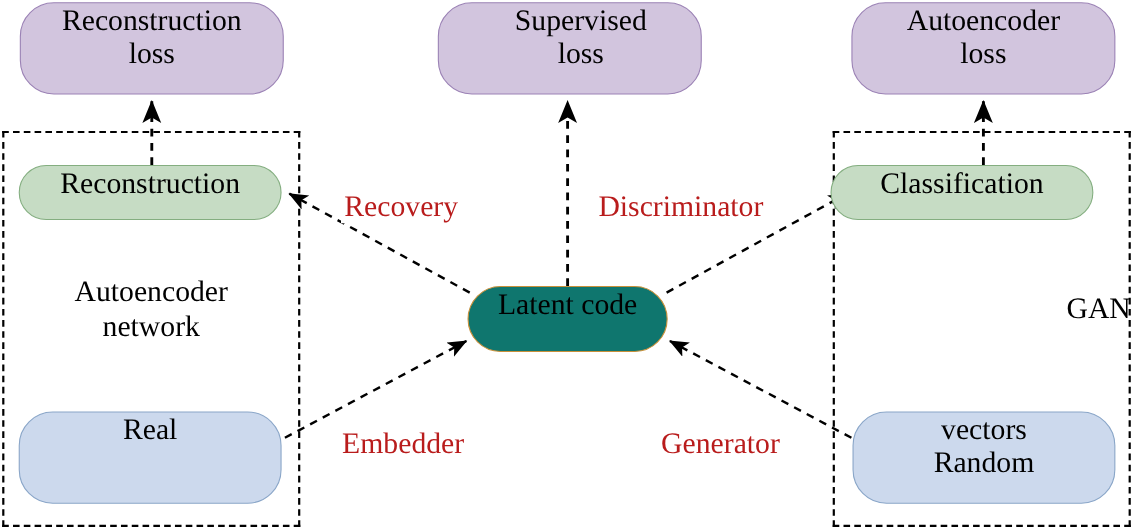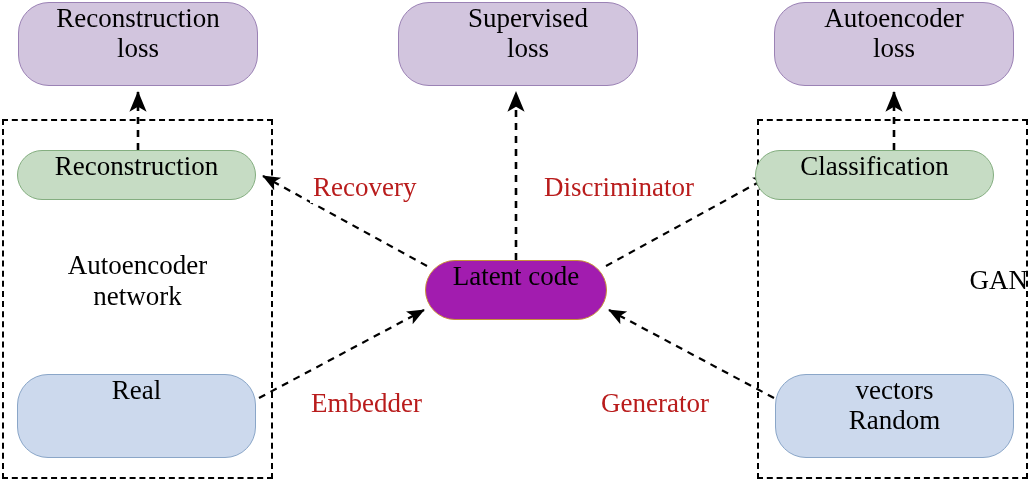--- a/index.html
+++ b/index.html
@@ -39,21 +39,21 @@
   }
   .node.proc {
     background: #c6dcc4;
     border: 1.6px solid #84ae80;
   }
   .node.data {
     background: #ccd9ed;
     border: 1.6px solid #8aa6c8;
   }
   .node.latent {
-    background: #a21caf;
+    background: #0f766e;
     border: 1.8px solid #c8903a;
   }
   .group-label {
     position: absolute;
     text-align: center;
     color: #000000;
     font-size: 27px;
     line-height: 1.15;
   }
   .edge-label {

